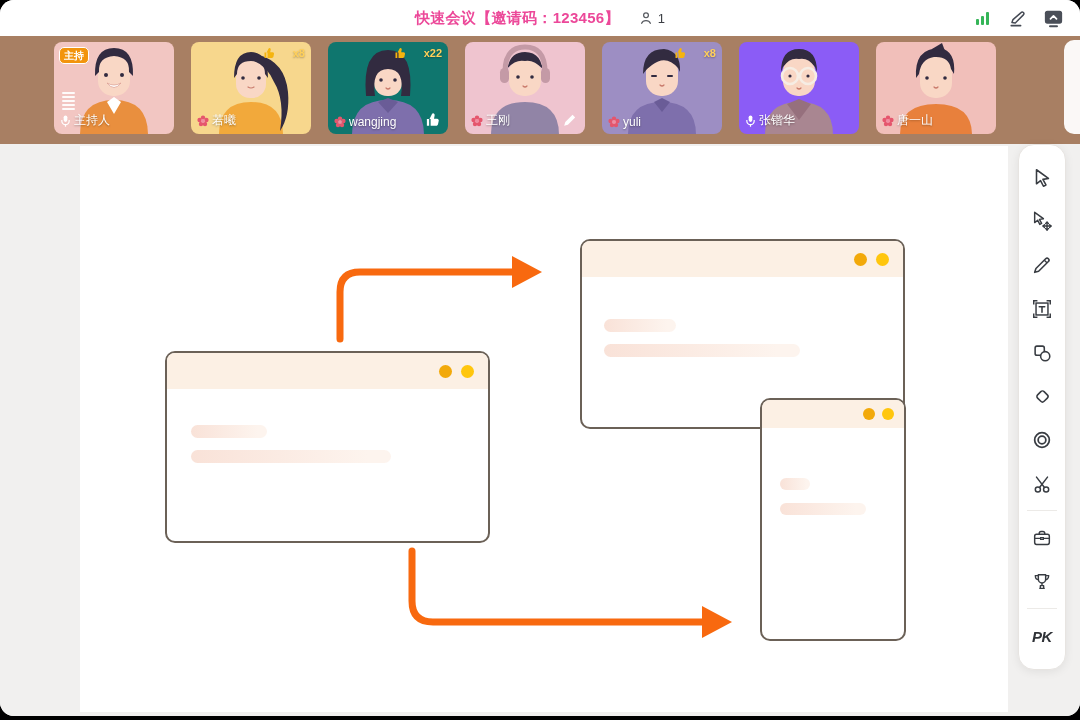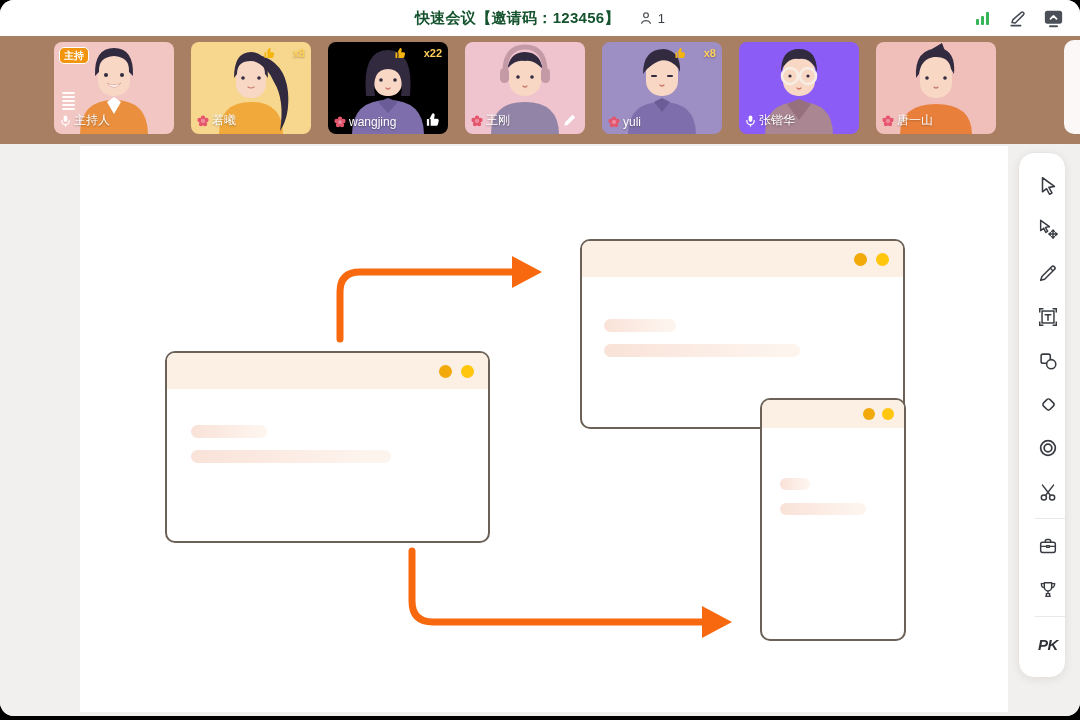--- a/index.html
+++ b/index.html
@@ -1,20 +1,20 @@
 <!DOCTYPE html>
 <html><head>
 <meta charset="utf-8">
 <style>
   html,body{margin:0;padding:0;background:#000;width:1080px;height:720px;font-family:"Liberation Sans",sans-serif;-webkit-font-smoothing:antialiased;}
   .window{position:absolute;left:0;top:0;width:1080px;height:716px;border-radius:14px;overflow:hidden;background:#fff;}
 
   
   .topbar{position:relative;height:36px;background:#fff;display:flex;align-items:center;justify-content:center;gap:18px;}
-  .title{font-size:15px;color:#14532d;font-weight:600;letter-spacing:.3px;}
+  .title{font-size:15px;color:#ec4899;font-weight:600;letter-spacing:.3px;}
   .count{display:flex;align-items:center;gap:4px;font-size:13px;color:#3c3f45;}
   .statusicons{position:absolute;right:16px;top:0;height:36px;display:flex;align-items:center;gap:16px;}
 
   
   .strip{height:102px;background:#A87F63;display:flex;align-items:flex-start;padding:6px 0 0 42px;gap:5px;position:relative;}
   .tile{width:120px;height:92px;border-radius:8px;position:relative;overflow:hidden;flex-shrink:0;margin-left:12px;}
   .tile svg.av{position:absolute;left:0;top:0;width:120px;height:93px;}
   .namerow{position:absolute;left:6px;bottom:5px;display:flex;align-items:center;gap:3px;color:#fff;font-size:12px;text-shadow:0 1px 2px rgba(0,0,0,.35);white-space:nowrap;}
   .host-badge{position:absolute;top:5px;left:5px;background:#F2940D;border:1px solid #fff;border-radius:5px;color:#fff;font-size:10px;font-weight:700;padding:1px 4px;line-height:13px;}
   .like{position:absolute;top:5px;right:6px;display:flex;align-items:center;gap:18px;font-size:11px;font-weight:700;color:#FFD05A;text-shadow:0 1px 2px rgba(0,0,0,.3);}
@@ -34,21 +34,21 @@
   .bar{position:absolute;height:13px;border-radius:7px;background:linear-gradient(90deg,#F9E2D8,#FDF4EE 88%);}
   #card1{left:165px;top:207px;width:325px;height:192px;}
   #card1 .card-header{height:36px;}
   #card2{left:580px;top:95px;width:325px;height:190px;z-index:1;}
   #card2 .card-header{height:36px;}
   #card3{left:760px;top:254px;width:146px;height:243px;z-index:2;}
   #card3 .card-header{height:28px;padding-right:10px;gap:7px;}
   .dot13{width:13px;height:13px;} .dot12{width:12px;height:12px;}
 
   
-  .toolpanel{position:absolute;left:1018px;top:8px;width:48px;height:526px;background:#fff;border:1px solid #E7E4E1;border-radius:16px;box-shadow:0 2px 10px rgba(0,0,0,.07);display:flex;flex-direction:column;align-items:flex-end;justify-content:space-evenly;padding:6px 0;box-sizing:border-box;z-index:5;}
+  .toolpanel{position:absolute;left:1018px;top:0;width:48px;height:526px;background:#fff;border:1px solid #E7E4E1;border-radius:16px;box-shadow:0 2px 10px rgba(0,0,0,.07);display:flex;flex-direction:column;align-items:center;justify-content:space-evenly;padding:6px 0;box-sizing:border-box;z-index:5;}
   .tool{width:34px;height:34px;display:flex;align-items:center;justify-content:center;border-radius:8px;cursor:pointer;}
   .tooldiv{width:30px;height:1px;background:#ECEAE7;}
   .pk{font-size:15px;font-weight:800;font-style:italic;color:#2F3237;letter-spacing:-.5px;}
 </style>
 </head>
 <body>
 
 <div class="window">
 
   <div class="topbar">
@@ -130,21 +130,21 @@
             <circle cx="9.4" cy="5" r="2.2" fill="#E5566D"></circle>
           <circle cx="8" cy="9" r="2.2" fill="#E5566D"></circle>
             <circle cx="4" cy="9" r="2.2" fill="#E5566D"></circle>
           <circle cx="2.6" cy="5" r="2.2" fill="#E5566D"></circle>
             <circle cx="6" cy="6" r="2" fill="#F08CA0"></circle>
         </svg>
         <span>若曦</span>
       </div>
     </div>
 
-    <div class="tile" style="background: #000000;">
+    <div class="tile" style="background: #0f766e;">
       <svg class="av" viewBox="0 0 120 93">
         <path d="M24 93 Q24 58 60 58 Q96 58 96 93 Z" fill="#7E6FAC"></path>
         <path d="M50 60 L60 71 L70 60 L60 56 Z" fill="#6A5C97"></path>
         <rect x="46" y="18" width="28" height="36" rx="13" fill="#F9D7C5"></rect>
         <path d="M38 54 Q34 8 60 8 Q86 8 82 54 L73 54 Q77 27 60 27 Q43 27 47 54 Z" fill="#322B40"></path>
         <circle cx="53" cy="38" r="1.8" fill="#322B40"></circle>
           <circle cx="67" cy="38" r="1.8" fill="#322B40"></circle>
         <path d="M58 46 Q60 48 62 46" fill="none" stroke="#C97B6C" stroke-width="1.2" stroke-linecap="round"></path>
       </svg>
       <div class="like">

